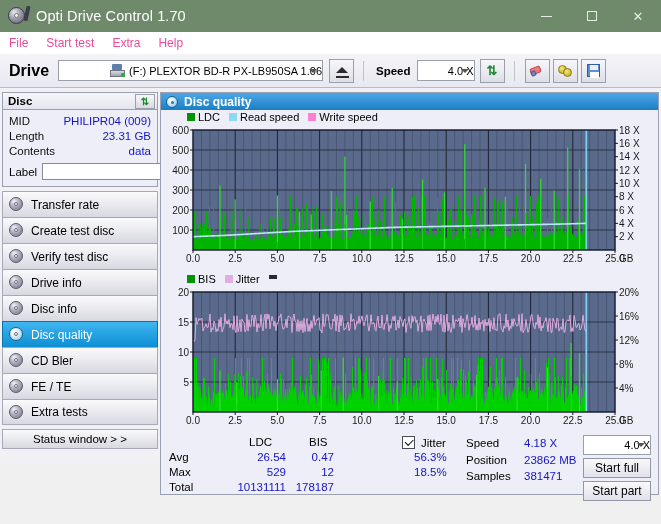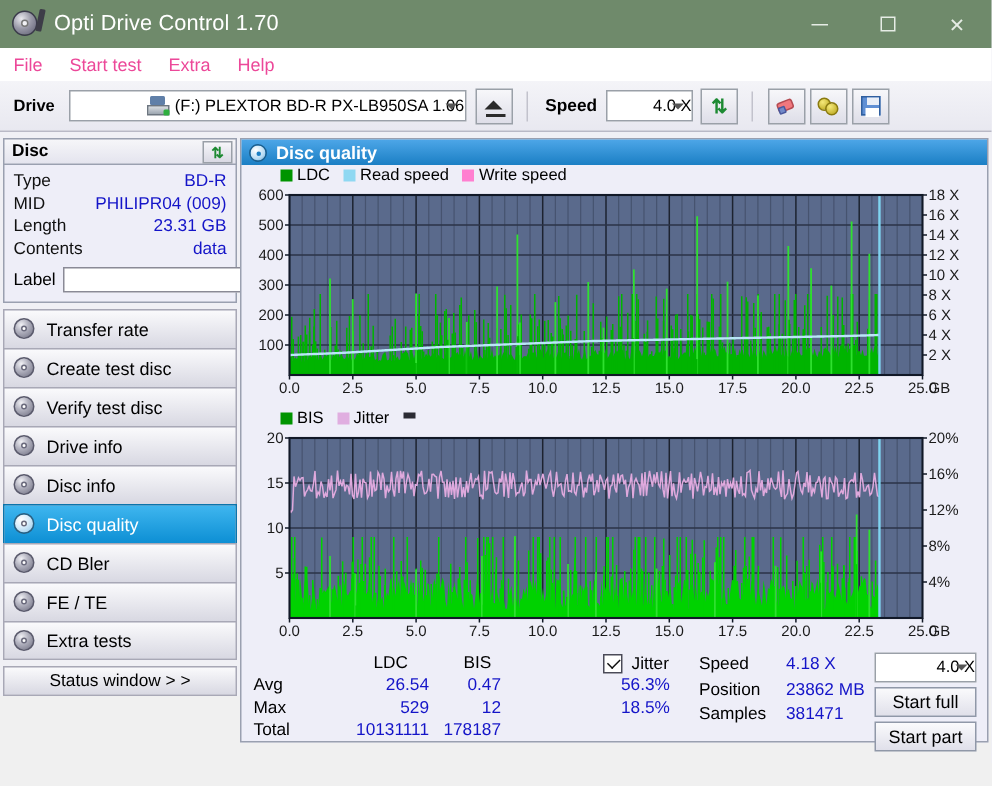--- a/index.html
+++ b/index.html
@@ -44,21 +44,21 @@
   }
   .menu-item{ font-size:12px; color:#ec4899; padding:2px 9px 2px 0; margin-right:9px; }
 
   
   .drivebar{
     position:absolute; left:0; top:54px; width:661px; height:34px;
     background:linear-gradient(#f4f4f8,#e8e8f0);
     border-bottom:1px solid #b9b9c6;
     display:flex; align-items:center;
   }
-  .drv-label{ font-weight:bold; font-size:11px; margin-left:9px; margin-right:9px; color:#000; }
+  .drv-label{ font-weight:bold; font-size:16px; margin-left:9px; margin-right:9px; color:#000; }
   .combo{
     height:21px; background:#fff; border:1px solid #9aa0a8;
     display:flex; align-items:center; position:relative;
     font-size:11px; padding-left:4px;justify-content:flex-end;
   }
   .combo .arrow{
     position:absolute; right:5px; top:50%; margin-top:-2px;
     width:0;height:0;border-left:4px solid transparent;border-right:4px solid transparent;border-top:4px solid #555;
   }
   #drive-combo{ width:265px; }
@@ -270,24 +270,20 @@
   </div>
 
   <div class="left">
 
     <div class="panel-hdr">
       <span>Disc</span>
       <span class="rbtn">⇅</span>
     </div>
 
     <div class="disc-body">
-      <div class="drow">
-        <span class="k">Type</span>
-        <span class="v">BD-R</span>
-      </div>
       <div class="drow">
         <span class="k">MID</span>
         <span class="v">PHILIPR04 (009)</span>
       </div>
       <div class="drow">
         <span class="k">Length</span>
         <span class="v">23.31 GB</span>
       </div>
       <div class="drow">
         <span class="k">Contents</span>

